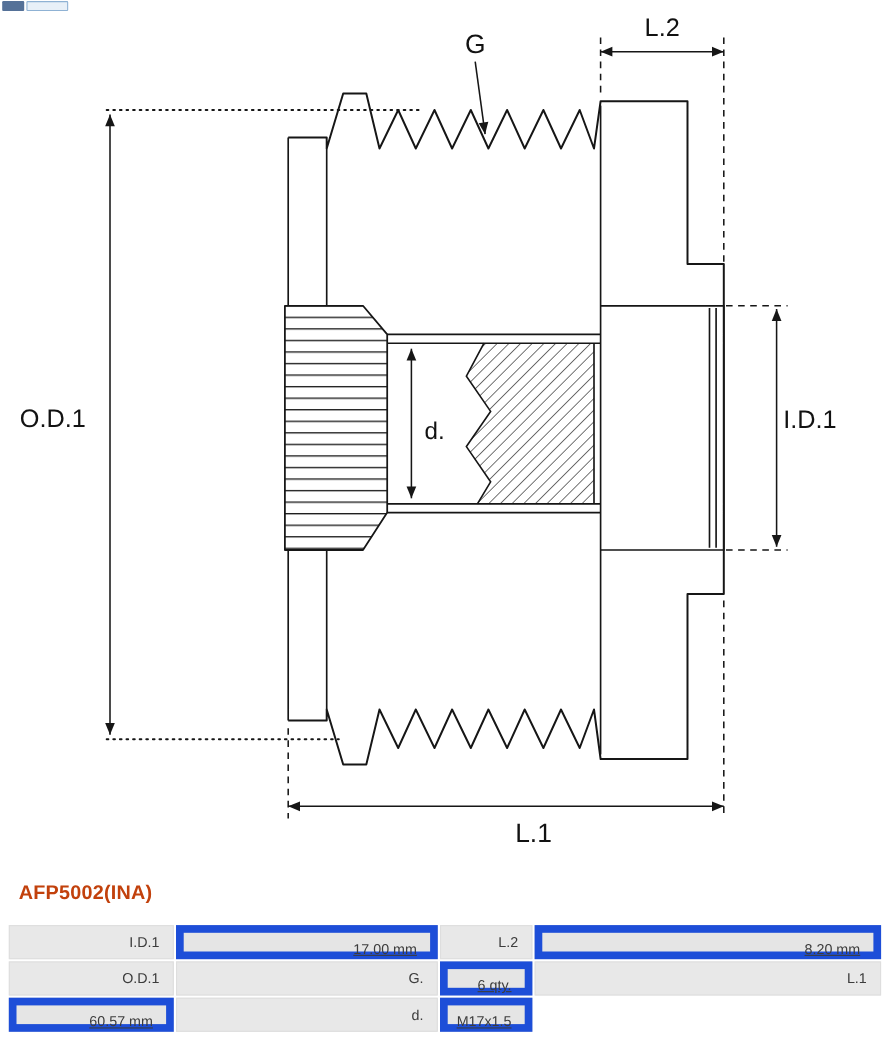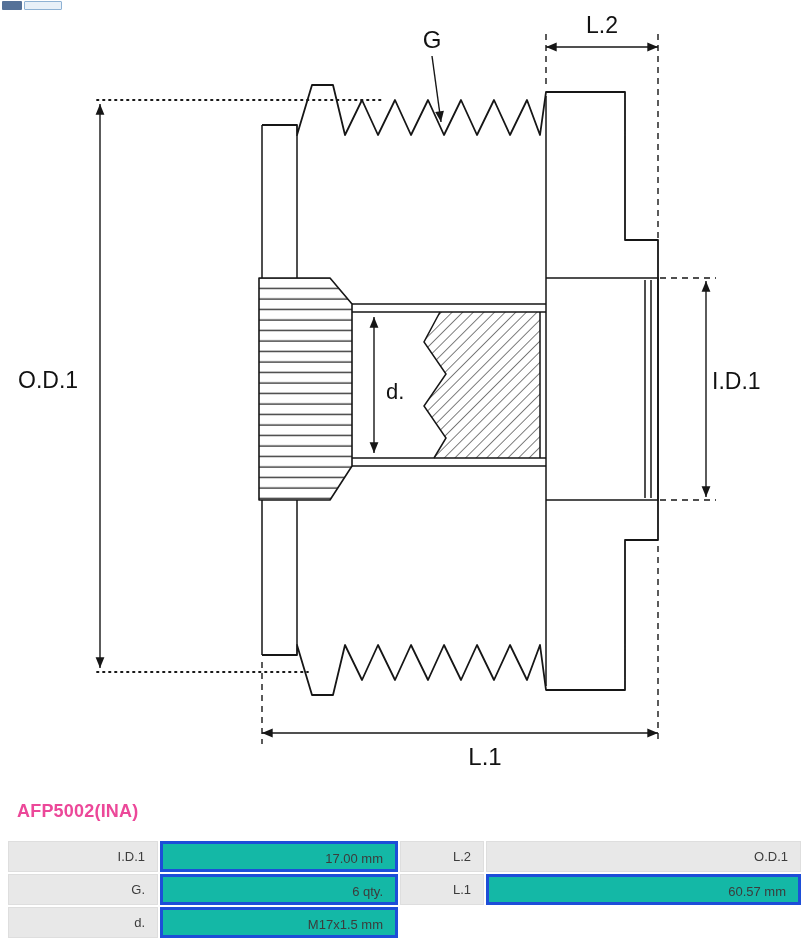--- a/index.html
+++ b/index.html
@@ -18,31 +18,31 @@
 
   svg text { fill:#121212; stroke:none; font-family:"Liberation Sans", sans-serif; }
   .profile  { stroke:#161616; stroke-width:1.8; fill:none; stroke-linejoin:round; }
   .inner    { stroke:#161616; stroke-width:1.5; fill:none; }
   .dim      { stroke:#161616; stroke-width:1.4; fill:none; }
   .dashed   { stroke:#161616; stroke-width:1.4; fill:none; stroke-dasharray:6 5; }
   .dotted   { stroke:#161616; stroke-width:1.8; fill:none; stroke-dasharray:1.5 4.5; stroke-linecap:round; }
 
   .part-number {
     position:absolute; left:17px; top:801px;
-    font-size:18px; font-weight:700; color:#ec4899; letter-spacing:.2px;text-align:center;
+    font-size:18px; font-weight:700; color:#c2410c; letter-spacing:.2px;text-align:center;
   }
 
   .spec-table {
     position:absolute; left:8px; top:841px; width:793px;
     display:grid; grid-template-columns:150px 238px 84px 1fr; gap:2px;
     font-size:13px; color:#3c3c3c;
   }
   .cell { height:31px; line-height:29px; text-align:right; padding-right:12px; box-sizing:border-box; }
   .cell.label { background:#e8e8e8; border:1px solid #dedede; }
-  .cell.value { background:#14b8a6; border:3px solid #1d4ed8; }
+  .cell.value { background:#e5e5e5; border:7px solid #1d4ed8;text-decoration:underline; }
 </style>
 </head>
 <body>
 
 <div class="logo">
   <span class="logo-a"></span>
   <span class="logo-b"></span>
 </div>
 
 <svg class="drawing" width="809" height="790" viewBox="0 0 809 790" xmlns="http://www.w3.org/2000/svg">
@@ -112,20 +112,21 @@
     <text x="386" y="399" font-size="22">d.</text>
   </g>
 </svg>
 
 <div class="part-number">AFP5002(INA)</div>
 
 <div class="spec-table">
   <div class="cell label">I.D.1</div>
   <div class="cell value">17.00 mm</div>
   <div class="cell label">L.2</div>
+  <div class="cell value">8.20 mm</div>
 
   <div class="cell label">O.D.1</div>
   <div class="cell label">G.</div>
   <div class="cell value">6 qty.</div>
 
   <div class="cell label">L.1</div>
   <div class="cell value">60.57 mm</div>
   <div class="cell label">d.</div>
   <div class="cell value">M17x1.5 mm</div>
 </div>

